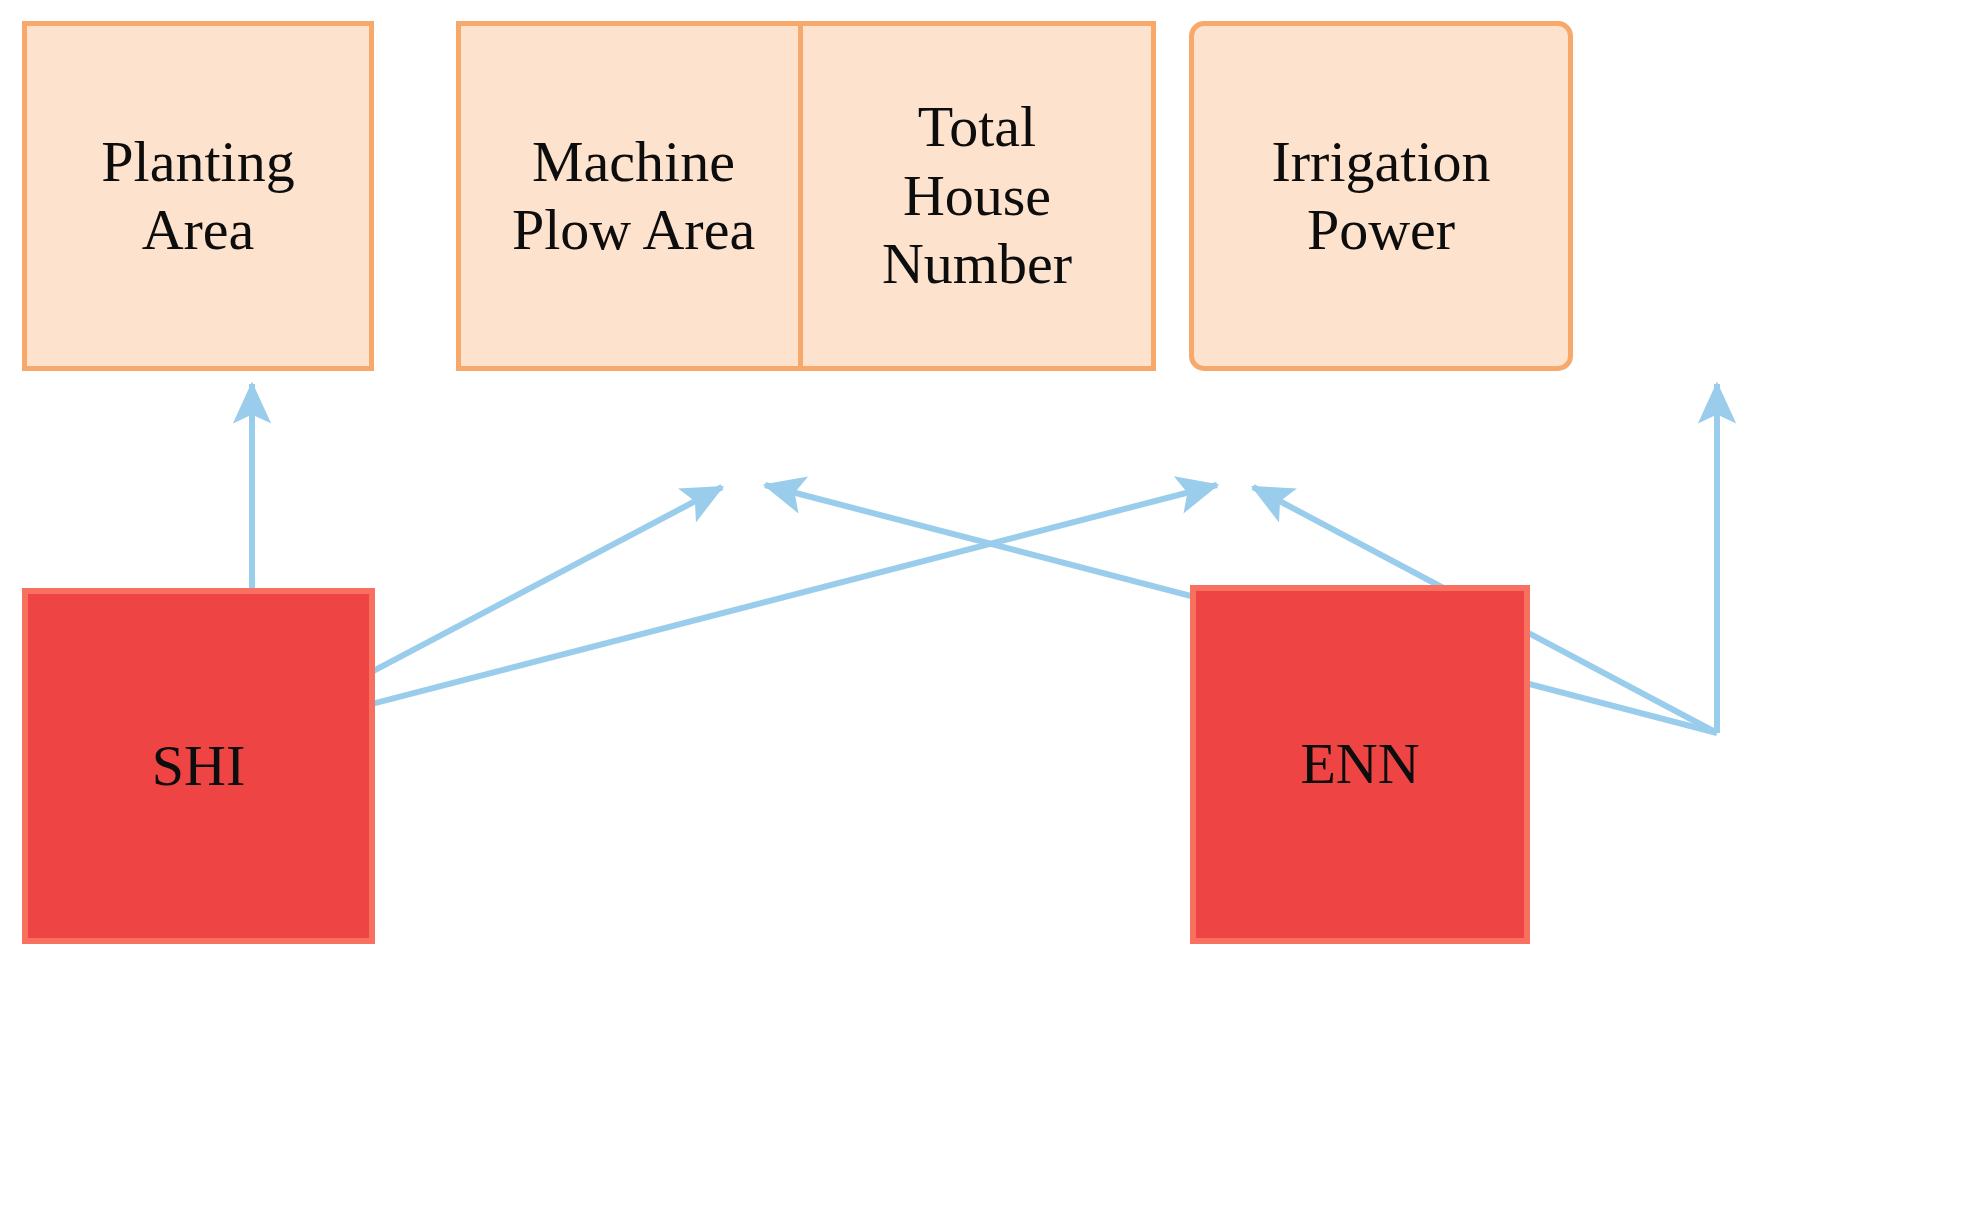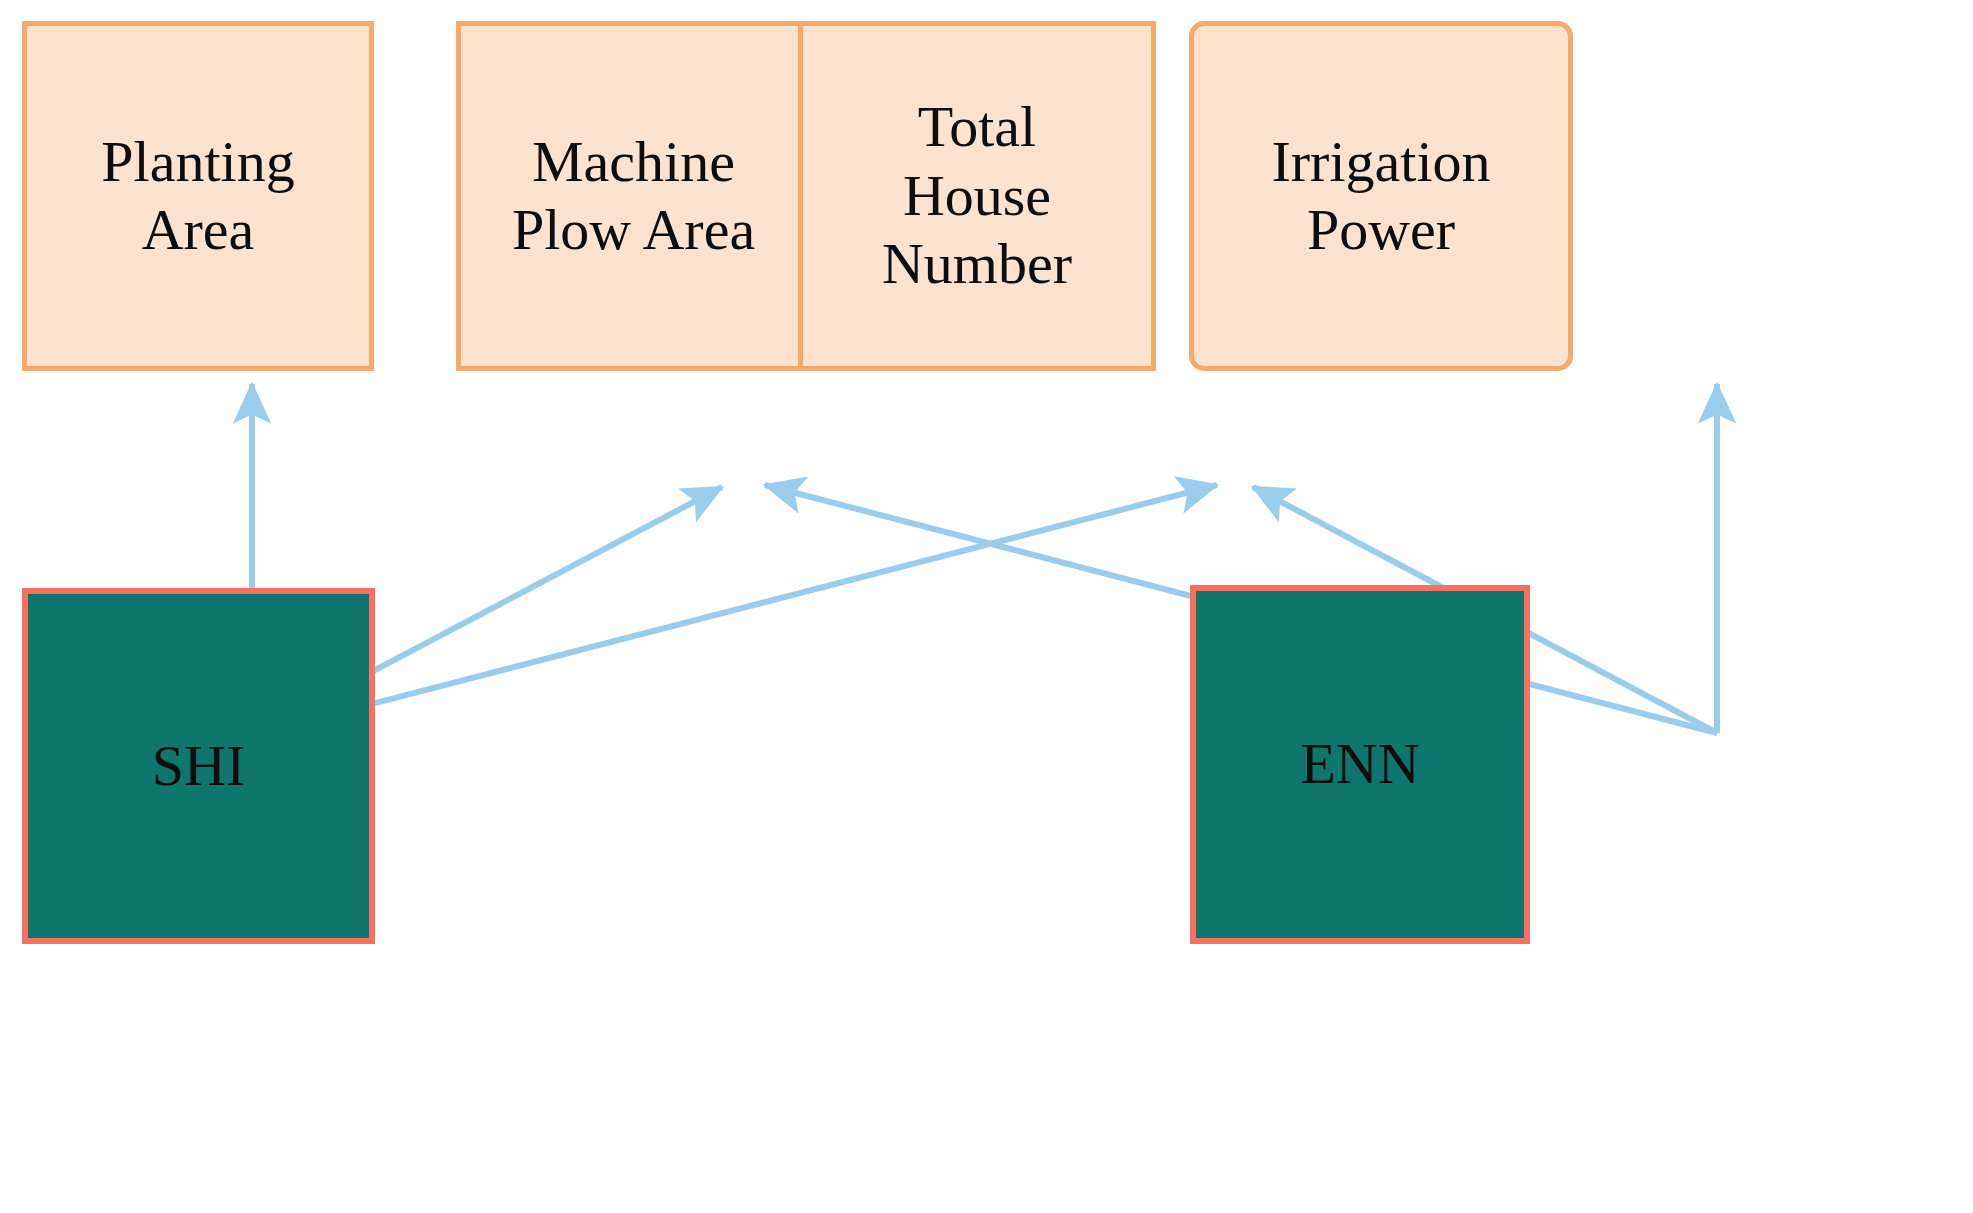--- a/index.html
+++ b/index.html
@@ -25,21 +25,21 @@
     text-align: center;
     line-height: 1.18;
     color: #0d0d0d;
   }
   .node-indicator {
     background: #fde2cd;
     border: 5px solid #f6a96a;
     font-size: 58px;
   }
   .node-index {
-    background: #0f766e;
+    background: #ef4444;
     border: 6px solid #f8705f;
     font-size: 58px;
   }
   .node-label {
     display: block;
     white-space: pre-line;
     padding: 0 10px;
   }
   
   #node-planting-area      { left: 22px;   top: 21px;  width: 352px;  height: 350px; }

